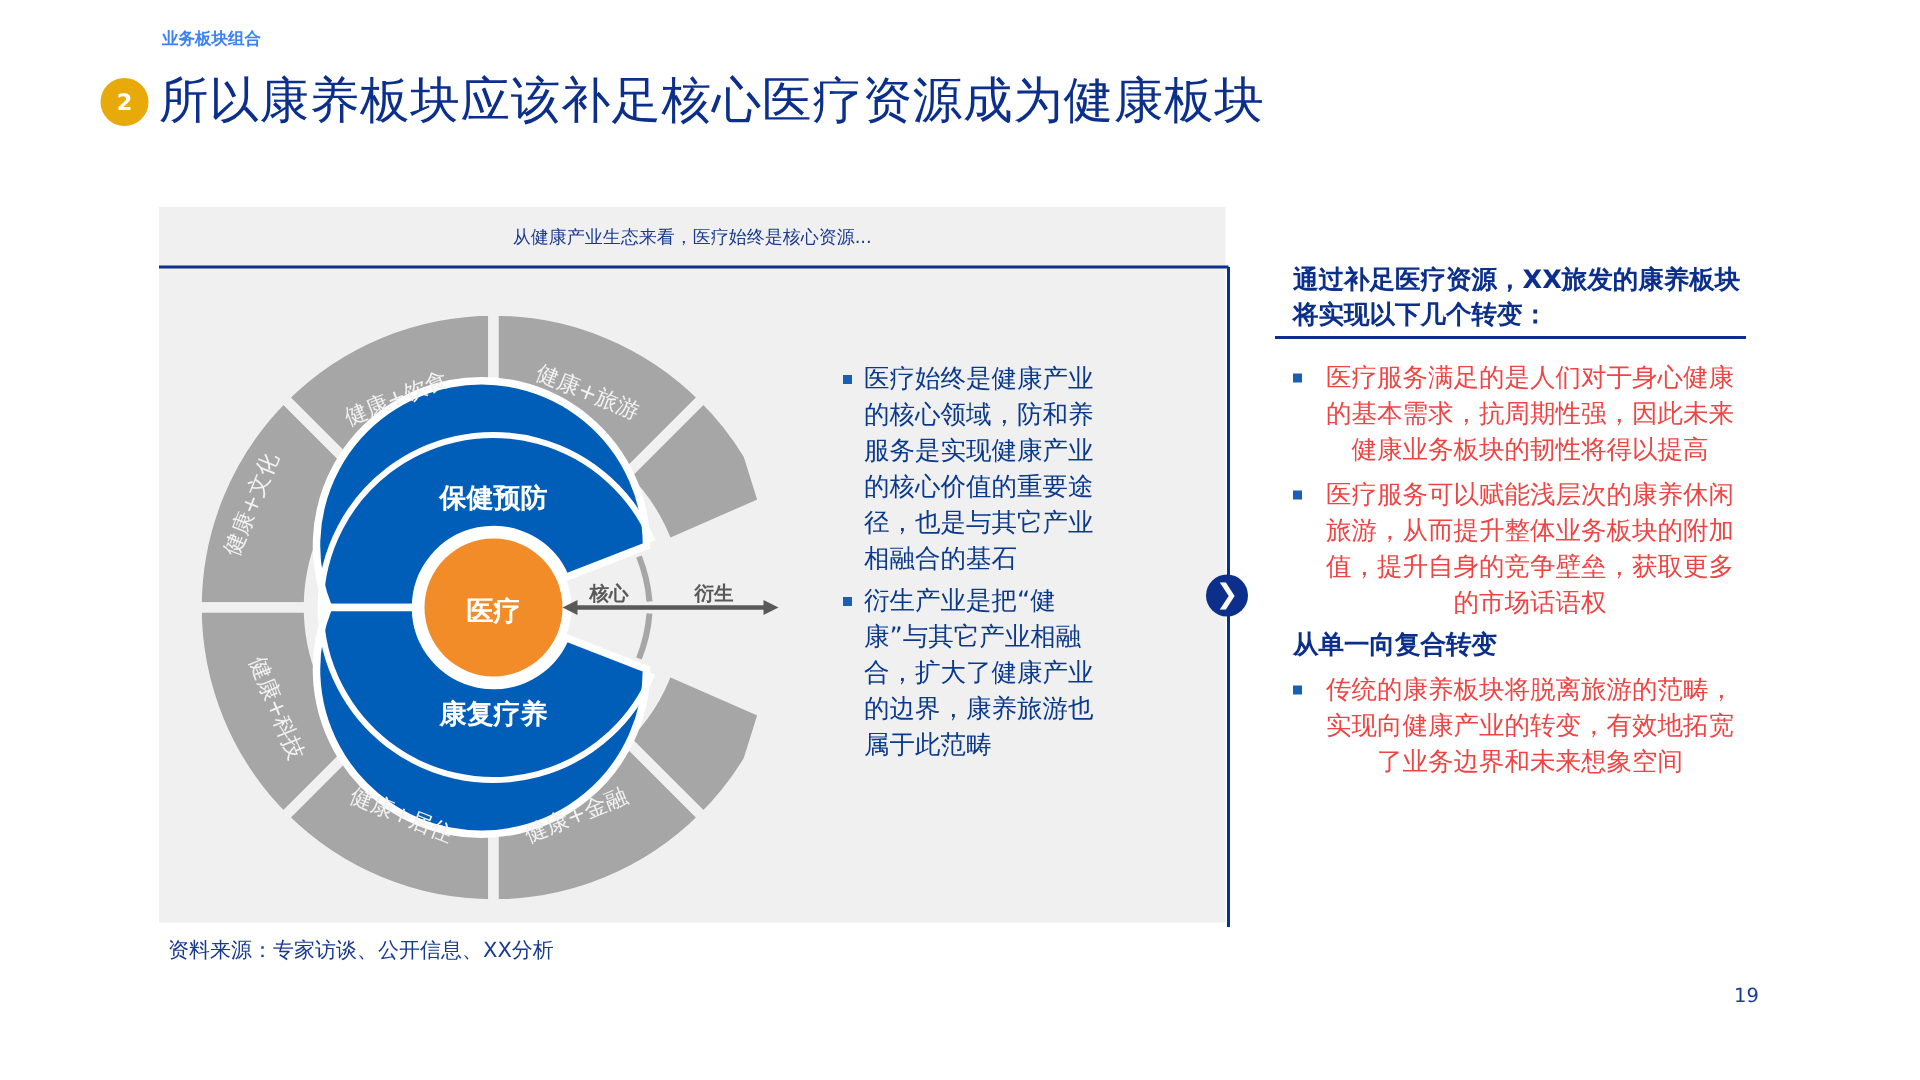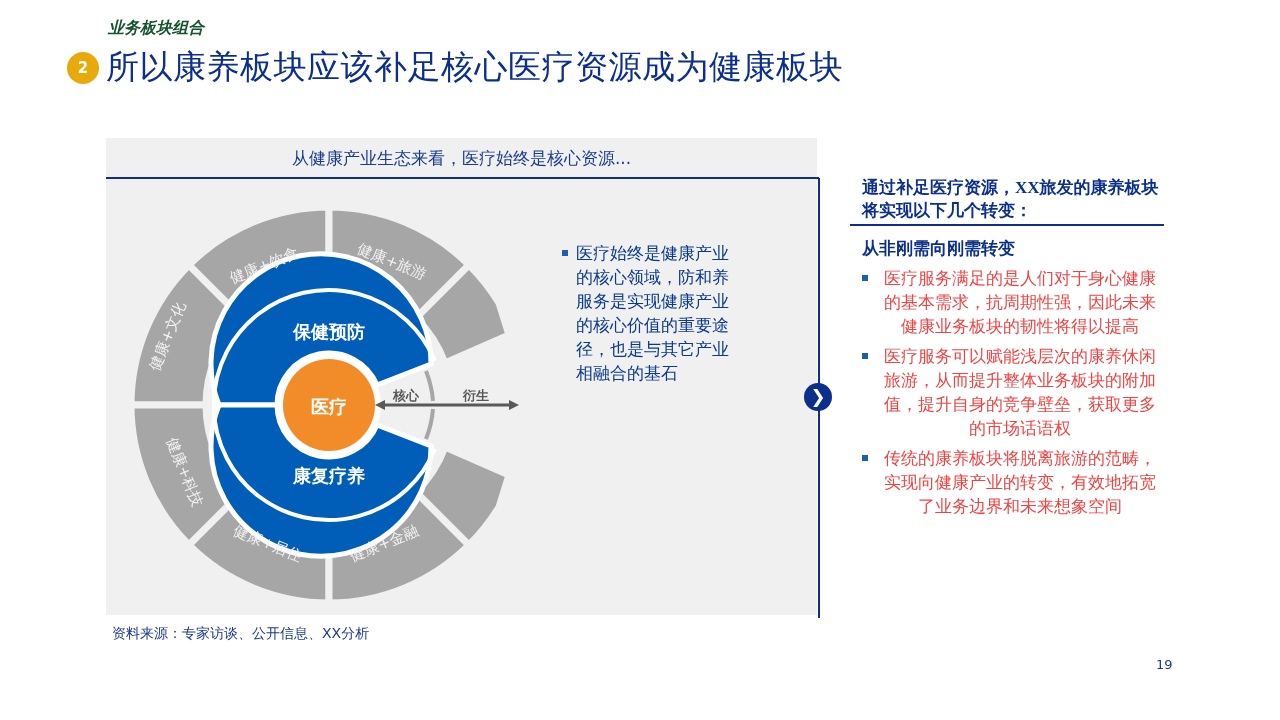--- a/index.html
+++ b/index.html
@@ -1,35 +1,35 @@
 <!DOCTYPE html>
 <html><head>
 <meta charset="utf-8">
 <style>
   html, body { margin:0; padding:0; }
   body { width:1280px; height:720px; background:#ffffff; position:relative; overflow:hidden;
          font-family:"DejaVu Sans","Liberation Sans",sans-serif; color:#0b3a8c; }
-  .section-label { position:absolute; left:108px; top:18px; font-size:16px; font-weight:bold; color:#14532d;font-style:italic; }
+  .section-label { position:absolute; left:108px; top:18px; font-size:11px; font-weight:bold; color:#3b82f6; }
   .num-badge { position:absolute; left:67px; top:52px; width:32px; height:32px; border-radius:50%;
                background:#e8a90a; color:#fff; font-size:15px; font-weight:bold; text-align:center; line-height:32px; }
   .page-title { position:absolute; left:106px; top:45px; font-size:33px; color:#0b2f8a; letter-spacing:0.5px; white-space:nowrap; }
   .panel { position:absolute; left:106px; top:138px; width:711px; height:477px; background:#f0f0f0; }
   .panel-header { position:absolute; left:0; top:0; width:100%; height:38px; text-align:center; line-height:40px;
-                  font-size:17px; color:#1a3a8f; }
+                  font-size:12px; color:#1a3a8f; }
   .panel-rule { position:absolute; left:106px; top:177px; width:713px; height:1.5px; background:#0b2f8a; }
   .vline { position:absolute; left:818px; top:178px; width:1.5px; height:440px; background:#0b2f8a; }
   .diagram { position:absolute; left:106px; top:178px; width:711px; height:437px; }
   .bullets-mid { position:absolute; left:562px; top:241px; width:175px; font-size:17px; line-height:24px; color:#0b3a8c; }
   .bullet { position:relative; padding-left:14px; margin-bottom:4px; }
   .bullet::before { content:""; position:absolute; left:0; top:9px; width:6px; height:6px; background:#1a5fb4; }
   .arrow-badge { position:absolute; left:804px; top:383px; width:28px; height:28px; border-radius:50%; background:#0b2f8a; }
   .arrow-badge span { position:absolute; left:0; top:0; width:28px; height:28px; color:#fff; text-align:center;
                       line-height:28px; font-size:18px; font-weight:bold; }
   .right-col { position:absolute; left:862px; top:176px; width:302px; }
-  .right-heading { font-size:17px; font-weight:bold; color:#0b2f8a; line-height:23px; padding-bottom:4px;font-family:Liberation Serif, serif; }
+  .right-heading { font-size:17px; font-weight:bold; color:#0b2f8a; line-height:23px; padding-bottom:4px; }
   .right-rule { position:absolute; left:850px; top:224px; width:314px; height:1.5px; background:#0b2f8a; }
   .sub-heading { font-size:17px; font-weight:bold; color:#0b2f8a; line-height:24px; margin-top:2px; }
   .right-bullets { margin-top:6px; font-size:17px; line-height:24px; color:#ef4444; margin-bottom:4px;text-align:center; }
   .source { position:absolute; left:112px; top:625px; font-size:14px; color:#1a3a8f; }
   .page-num { position:absolute; left:1156px; top:657px; font-size:13px; color:#1a3a8f; }
 </style>
 </head>
 <body>
 
 <div class="section-label">业务板块组合</div>
@@ -91,36 +91,37 @@
     <text transform="translate(160,92) rotate(-22)">健康+饮食</text>
     <text transform="translate(284,88) rotate(22)">健康+旅游</text>
     <text transform="translate(74,296) rotate(68)">健康+科技</text>
     <text transform="translate(160,370) rotate(22)">健康+居住</text>
     <text transform="translate(280,370) rotate(-22)">健康+金融</text>
   </g>
 </svg>
 
 <div class="bullets-mid">
   <div class="bullet">医疗始终是健康产业的核心领域，防和养服务是实现健康产业的核心价值的重要途径，也是与其它产业相融合的基石</div>
+  <div class="bullet">衍生产业是把“健康”与其它产业相融合，扩大了健康产业的边界，康养旅游也属于此范畴</div>
 </div>
 
 <div class="arrow-badge">
     <span>❯</span>
   </div>
 
 <div class="right-rule"></div>
 <div class="right-col">
   <div class="right-heading">通过补足医疗资源，XX旅发的康养板块将实现以下几个转变：</div>
   <div style="height:8px"></div>
-  <div class="sub-heading">从非刚需向刚需转变</div>
   <div class="right-bullets">
       <div class="bullet">医疗服务满足的是人们对于身心健康的基本需求，抗周期性强，因此未来健康业务板块的韧性将得以提高</div>
     </div>
   <div class="right-bullets">
       <div class="bullet">医疗服务可以赋能浅层次的康养休闲旅游，从而提升整体业务板块的附加值，提升自身的竞争壁垒，获取更多的市场话语权</div>
     </div>
+  <div class="sub-heading">从单一向复合转变</div>
   <div class="right-bullets">
       <div class="bullet">传统的康养板块将脱离旅游的范畴，实现向健康产业的转变，有效地拓宽了业务边界和未来想象空间</div>
     </div>
 </div>
 
 <div class="source">资料来源：专家访谈、公开信息、XX分析</div>
 <div class="page-num">19</div>
 
 </body></html>

